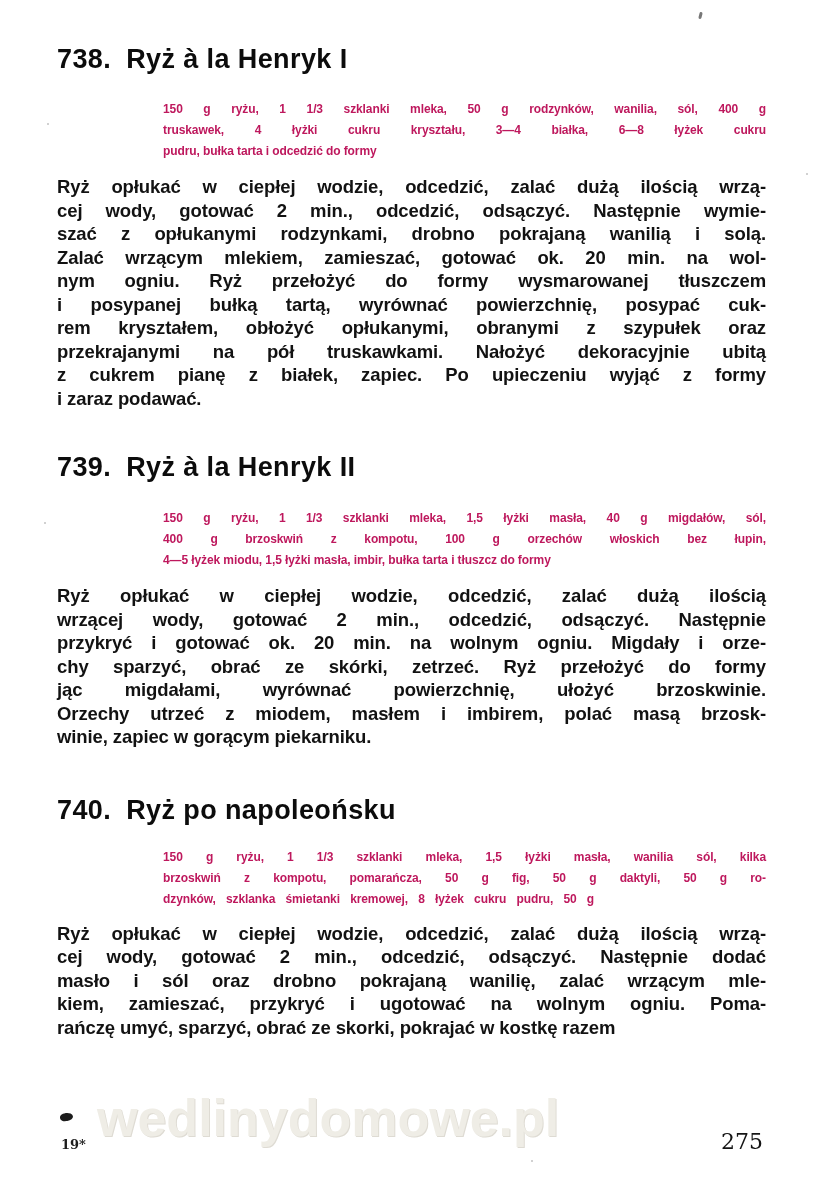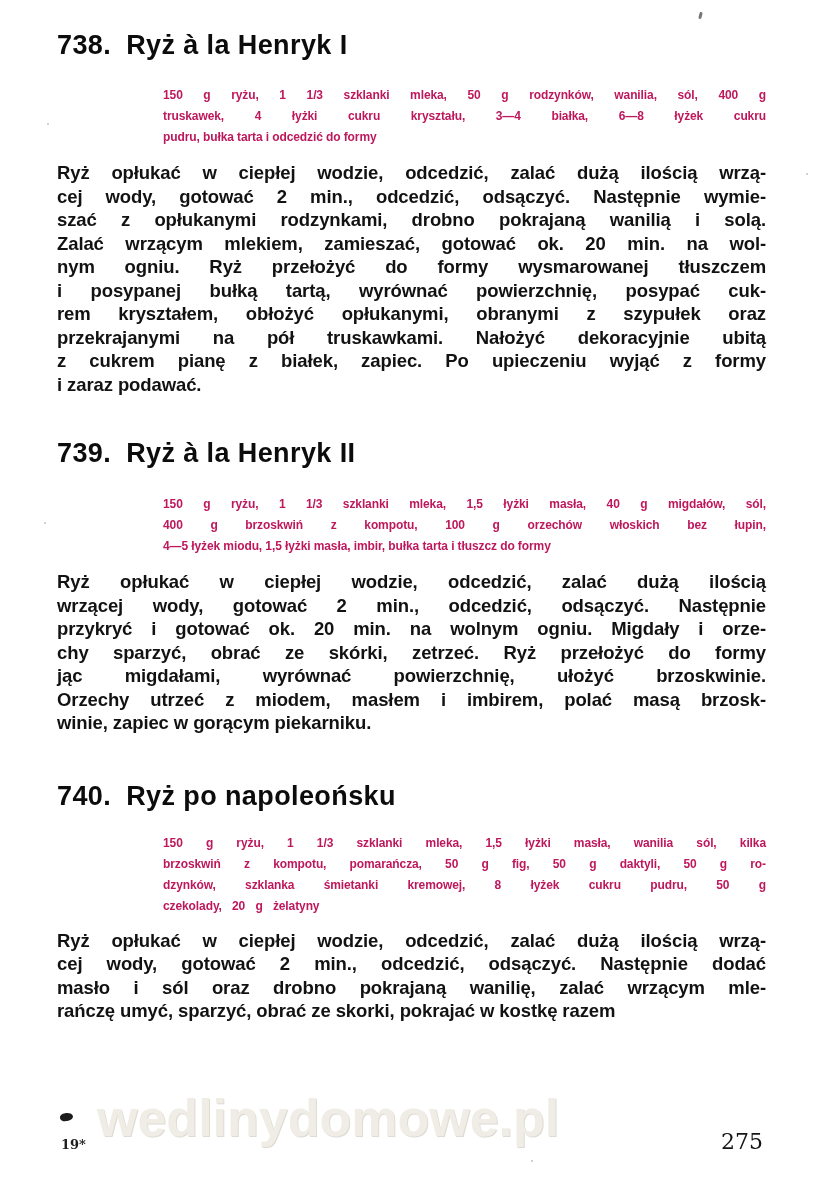--- a/index.html
+++ b/index.html
@@ -28,21 +28,21 @@
     text-shadow: 1px 1px 0 #dedbd3;
     white-space: nowrap;
     user-select: none;
   }
   .content {
     position: absolute;
     left: 57px; top: 0;
     width: 709px;
   }
   .recipe { margin: 0; }
-  #sec-738 { margin-top: 30px; }
+  #sec-738 { margin-top: 44px; }
   #sec-739 { margin-top: 42px; }
   #sec-740 { margin-top: 46px; }
   .rheading {
     margin: 0;
     font-size: 27px;
     font-weight: bold;
     line-height: 30px;
     letter-spacing: 0.4px;
     color: #0c0c0c;
     white-space: nowrap;
@@ -161,26 +161,26 @@
     </section>
 
     <section class="recipe" id="sec-740">
       <h2 class="rheading">
         <span class="rnum">740.</span><span class="rtitle">Ryż po napoleońsku</span>
       </h2>
       <div class="ing">
           <div class="tline">150 g ryżu, 1 1/3 szklanki mleka, 1,5 łyżki masła, wanilia sól, kilka</div>
           <div class="tline">brzoskwiń z kompotu, pomarańcza, 50 g fig, 50 g daktyli, 50 g ro-</div>
           <div class="tline">dzynków, szklanka śmietanki kremowej, 8 łyżek cukru pudru, 50 g</div>
-          <div class="tline">czekolady, 20 g żelatyny</div>
         </div>
       <div class="instr">
           <div class="tline">Ryż opłukać w ciepłej wodzie, odcedzić, zalać dużą ilością wrzą-</div>
           <div class="tline">cej wody, gotować 2 min., odcedzić, odsączyć. Następnie dodać</div>
           <div class="tline">masło i sól oraz drobno pokrajaną wanilię, zalać wrzącym mle-</div>
+          <div class="tline">kiem, zamieszać, przykryć i ugotować na wolnym ogniu. Poma-</div>
           <div class="tline">rańczę umyć, sparzyć, obrać ze skorki, pokrajać w kostkę razem</div>
         </div>
     </section>
 
   </div>
 
   <div class="footer-left">19*</div>
   <div class="footer-right">275</div>
 
   <div class="blob"></div>

